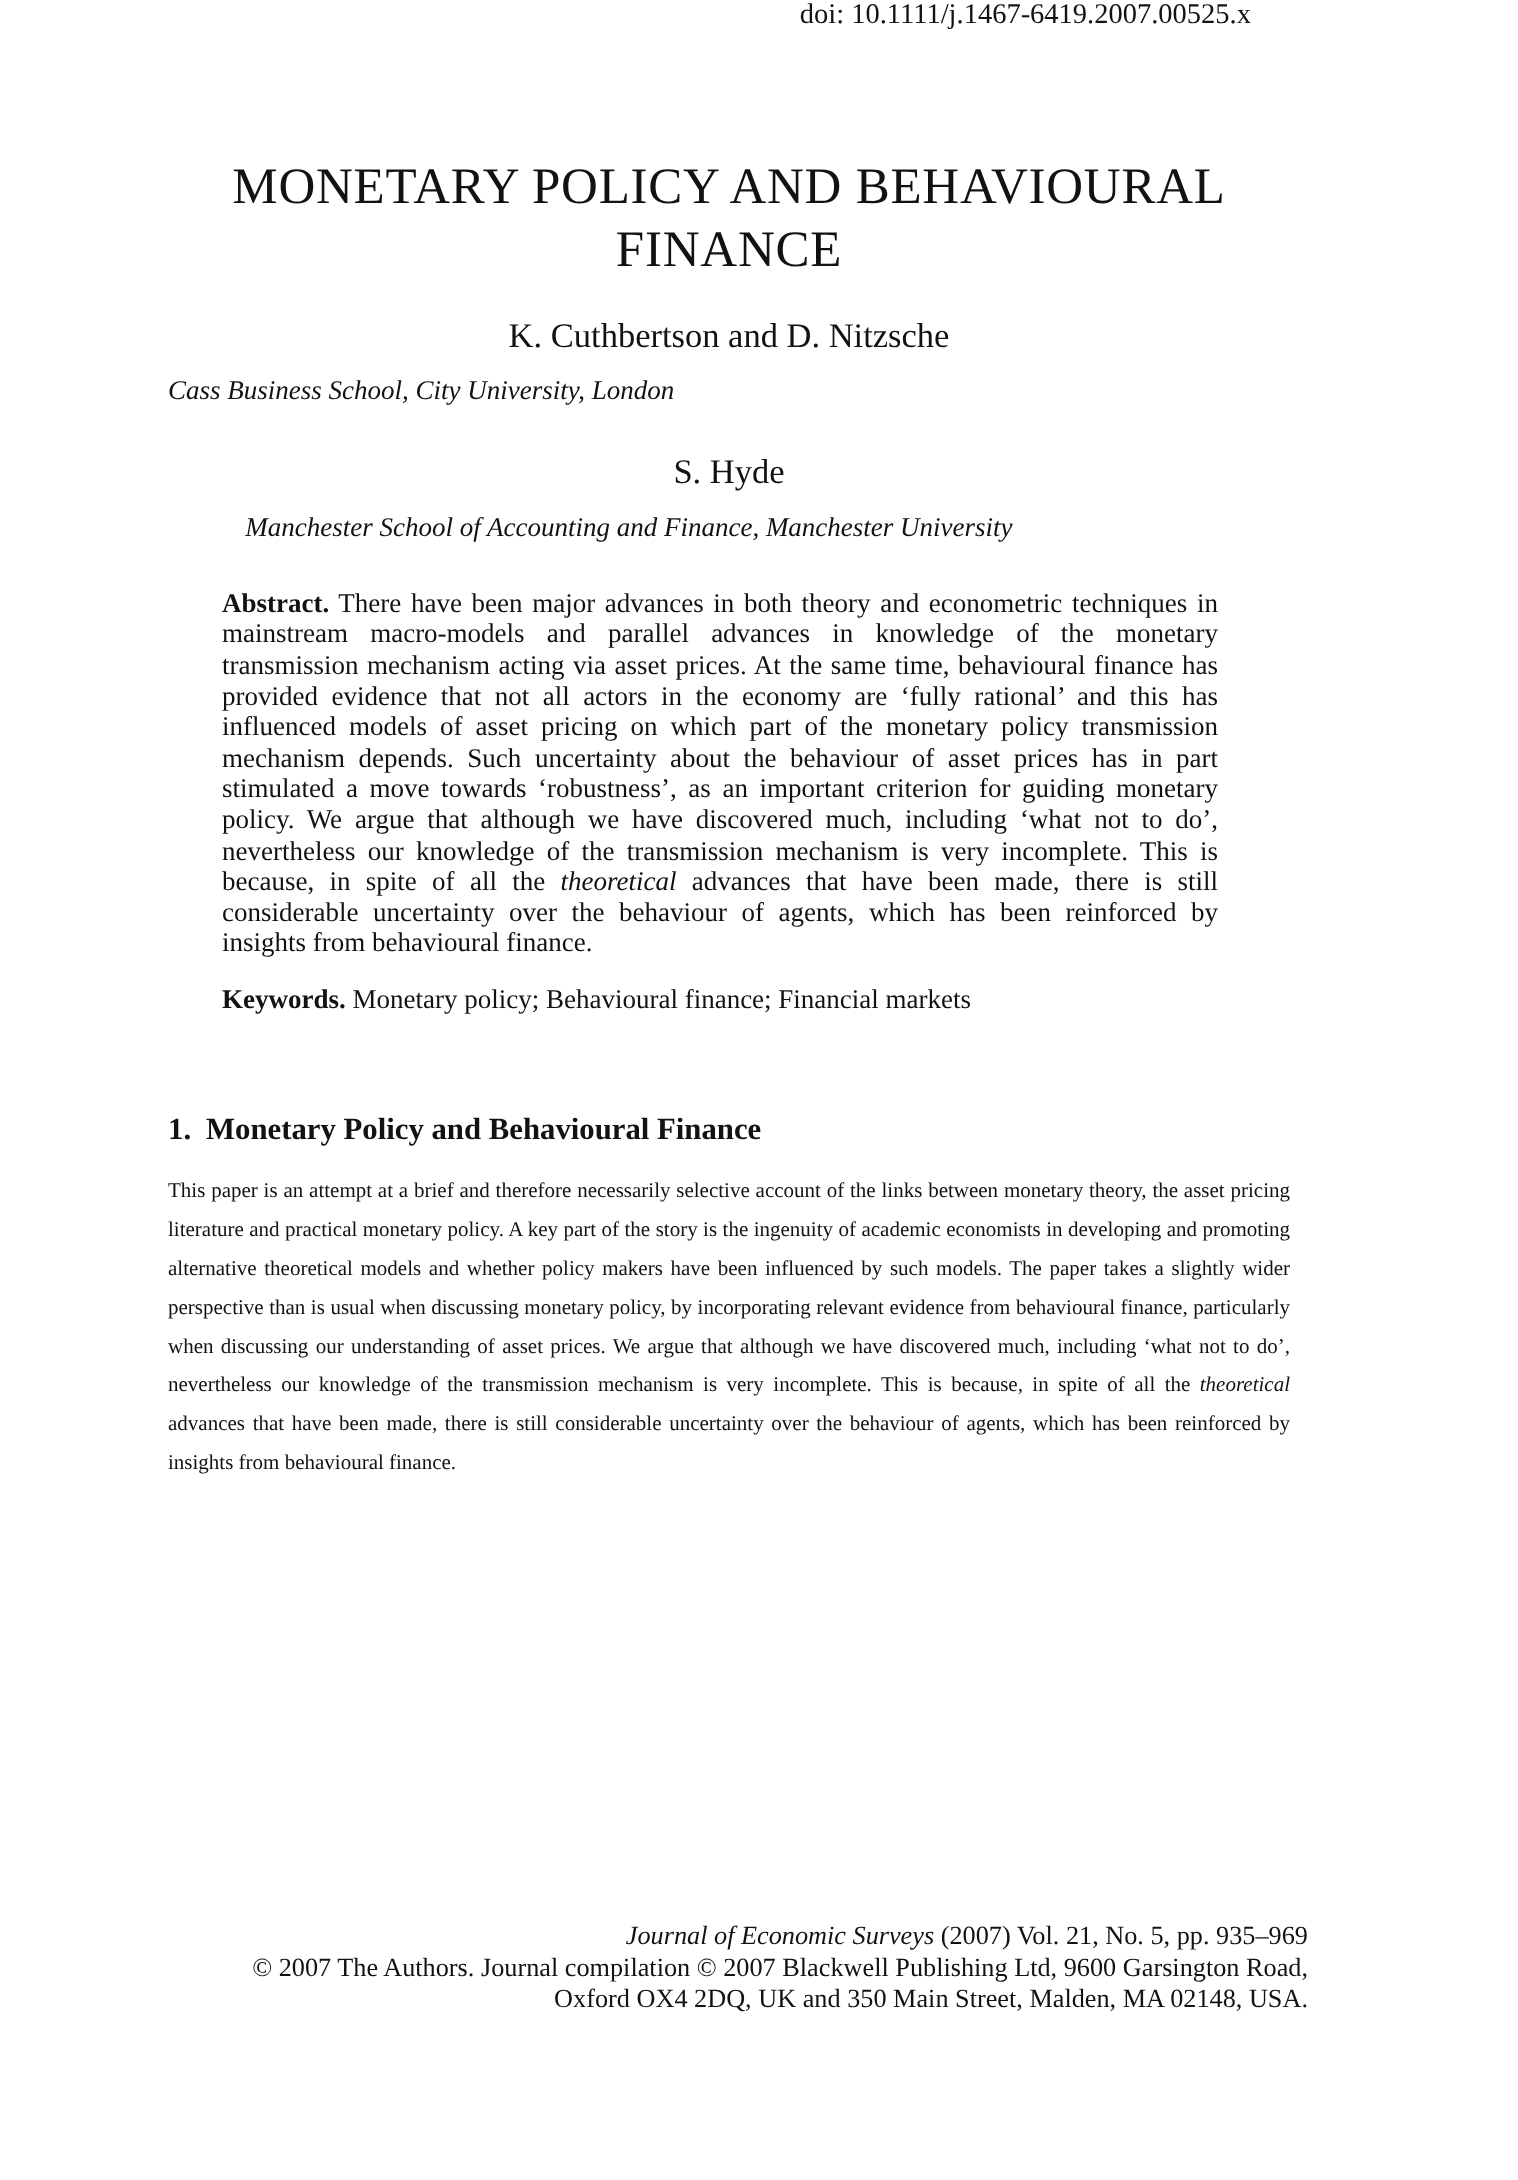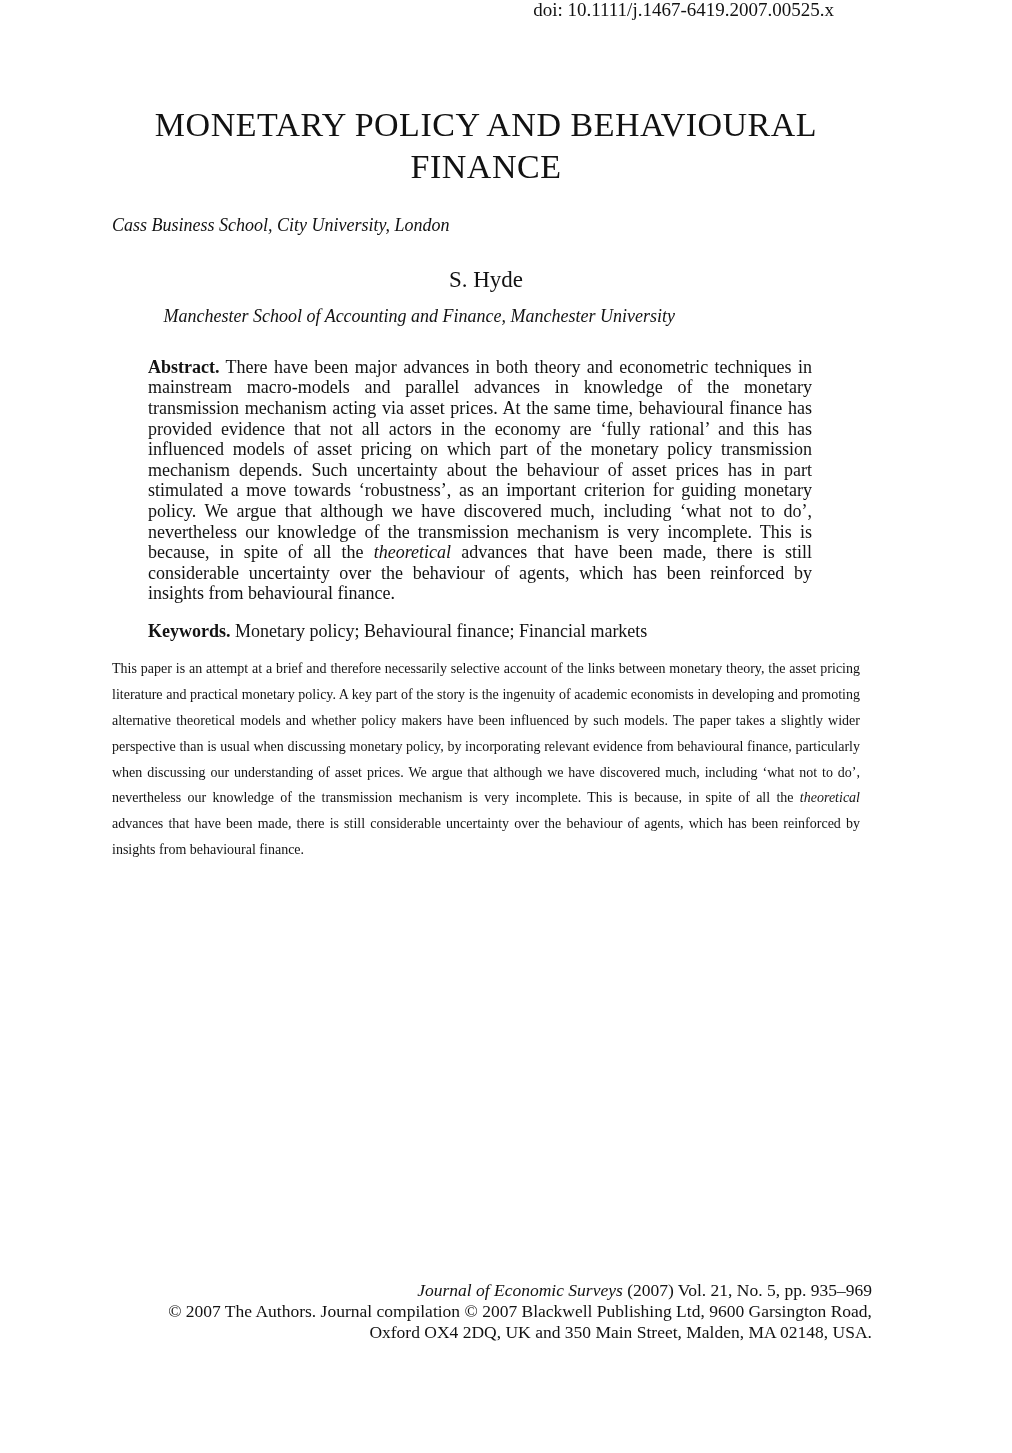--- a/index.html
+++ b/index.html
@@ -104,29 +104,31 @@
 </head>
 <body>
 
 <div class="page">
   <div class="content">
 
     <div class="doi">doi: 10.1111/j.1467-6419.2007.00525.x</div>
 
     <h1 class="paper-title">MONETARY POLICY AND BEHAVIOURAL FINANCE</h1>
 
+    <div class="authors-line">K. Cuthbertson and D. Nitzsche</div>
     <div class="affiliation-line">Cass Business School, City University, London</div>
 
     <div class="authors-line authors-second">S. Hyde</div>
     <div class="affiliation-line affiliation-narrow">Manchester School of Accounting and Finance, Manchester University</div>
 
     <div class="abstract-block"><span class="abstract-label">Abstract.</span><span><span> There have been major advances in both theory and econometric techniques in mainstream macro-models and parallel advances in knowledge of the monetary transmission mechanism acting via asset prices. At the same time, behavioural finance has provided evidence that not all actors in the economy are ‘fully rational’ and this has influenced models of asset pricing on which part of the monetary policy transmission mechanism depends. Such uncertainty about the behaviour of asset prices has in part stimulated a move towards ‘robustness’, as an important criterion for guiding monetary policy. We argue that although we have discovered much, including ‘what not to do’, nevertheless our knowledge of the transmission mechanism is very incomplete. This is because, in spite of all the </span><i>theoretical</i><span> advances that have been made, there is still considerable uncertainty over the behaviour of agents, which has been reinforced by insights from behavioural finance.</span></span></div>
 
     <div class="keywords-block"><span class="keywords-label">Keywords.</span><span> Monetary policy; Behavioural finance; Financial markets</span></div>
 
+    <h2 class="section-heading"><span class="section-number">1.</span><span>Monetary Policy and Behavioural Finance</span></h2>
 
     <div class="body-paragraph"><span>This paper is an attempt at a brief and therefore necessarily selective account of the links between monetary theory, the asset pricing literature and practical monetary policy. A key part of the story is the ingenuity of academic economists in developing and promoting alternative theoretical models and whether policy makers have been influenced by such models. The paper takes a slightly wider perspective than is usual when discussing monetary policy, by incorporating relevant evidence from behavioural finance, particularly when discussing our understanding of asset prices. We argue that although we have discovered much, including ‘what not to do’, nevertheless our knowledge of the transmission mechanism is very incomplete. This is because, in spite of all the </span><i>theoretical</i><span> advances that have been made, there is still considerable uncertainty over the behaviour of agents, which has been reinforced by insights from behavioural finance.</span></div>
 
   </div>
 
   <div class="footer">
     <div><i>Journal of Economic Surveys</i><span> (2007) Vol. 21, No. 5, pp. 935–969</span></div>
     <div>© 2007 The Authors. Journal compilation © 2007 Blackwell Publishing Ltd,  9600 Garsington Road,</div>
     <div>Oxford OX4 2DQ, UK and 350 Main Street, Malden, MA 02148, USA.</div>
   </div>

